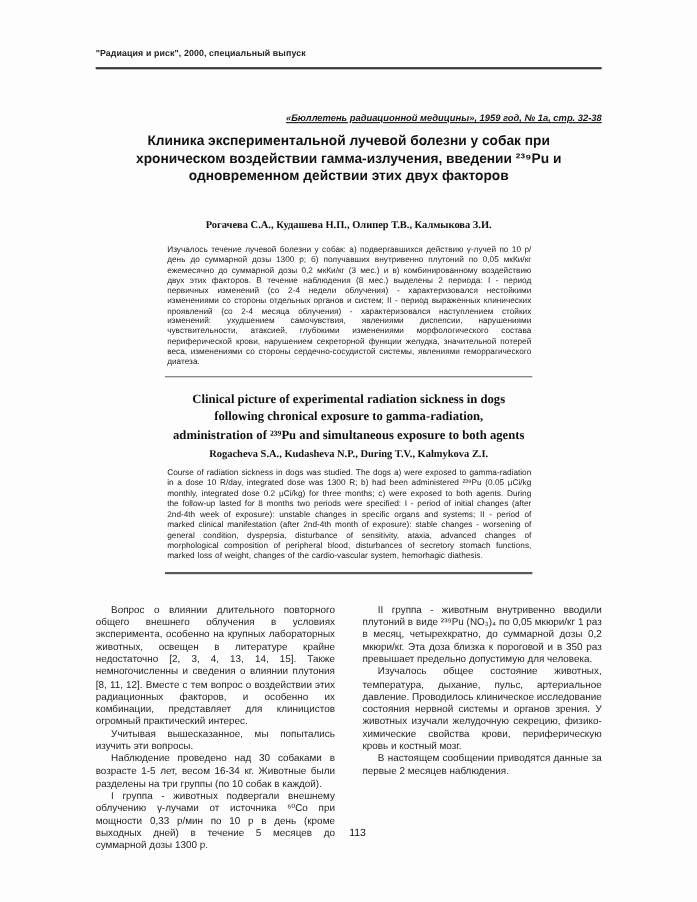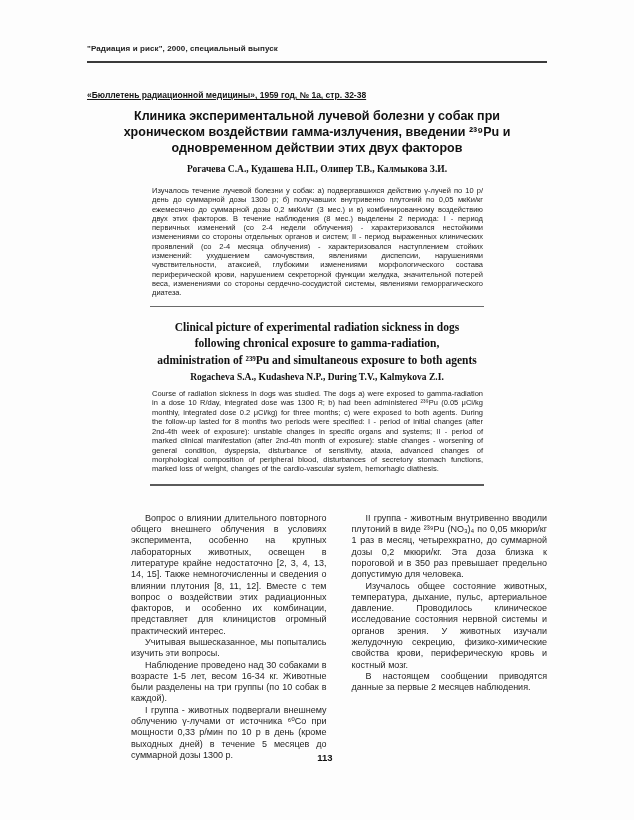--- a/index.html
+++ b/index.html
@@ -19,38 +19,39 @@
     font-weight: bold;
     color: #222;
     letter-spacing: 0.1px;
   }
   .head-rule {
     height: 2px;
     background: #3a3a3a;
     margin-top: 8px;
   }
   .source-ref {
-    margin-top: 27px;
-    text-align: left;
+    margin-top: 39px;
+    text-align: right;
     font-size: 8.5px;
     font-weight: bold;
+    font-style: italic;
     text-decoration: underline;
     color: #161616;
   }
   .title-ru {
     margin: 8px auto 0 auto;
     width: 430px;
     text-align: center;
     font-size: 12.5px;
     line-height: 16px;
     font-weight: bold;
     color: #111;
   }
   .authors {
-    margin-top: 8px;
+    margin-top: 32px;
     text-align: center;
     font-family: "Liberation Serif", "DejaVu Serif", serif;
     font-size: 9.5px;
     font-weight: bold;
     color: #111;
   }
   .abstract {
     margin: 12px 64px 0 65px;
     font-size: 7.5px;
     line-height: 9.3px;
@@ -81,31 +82,30 @@
   .authors-en { margin-top: 4px; }
   .abstract-en { margin-top: 7px; line-height: 9.4px; }
   .columns {
     margin-top: 27px;
     display: flex;
     gap: 25px;
     font-size: 9px;
     line-height: 11.3px;
     text-align: justify;
     color: #1e1e1e;
-    margin-left: 44px;
   }
   .col { flex: 1 1 0; min-width: 0; hyphens: auto; }
   .col p { margin: 0; text-indent: 14px; }
   .page-number {
     position: absolute;
     left: 16px; right: 0;
     bottom: 57px;
     text-align: center;
     font-size: 9.5px;
-    font-weight: bold;
+    font-weight: normal;
     color: #111;
   }
 </style>
 </head>
 <body>
 
 <div class="page">
 
   <div class="running-head">"Радиация и риск", 2000, специальный выпуск</div>
 

